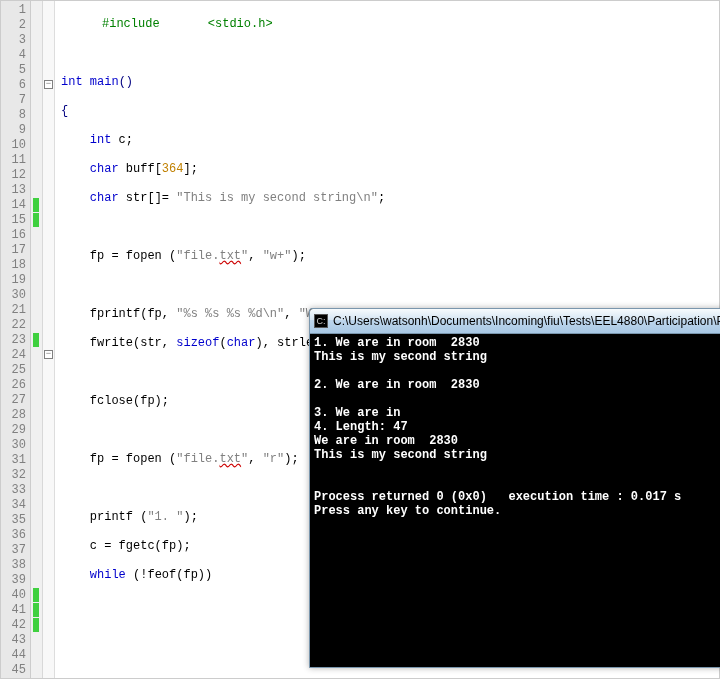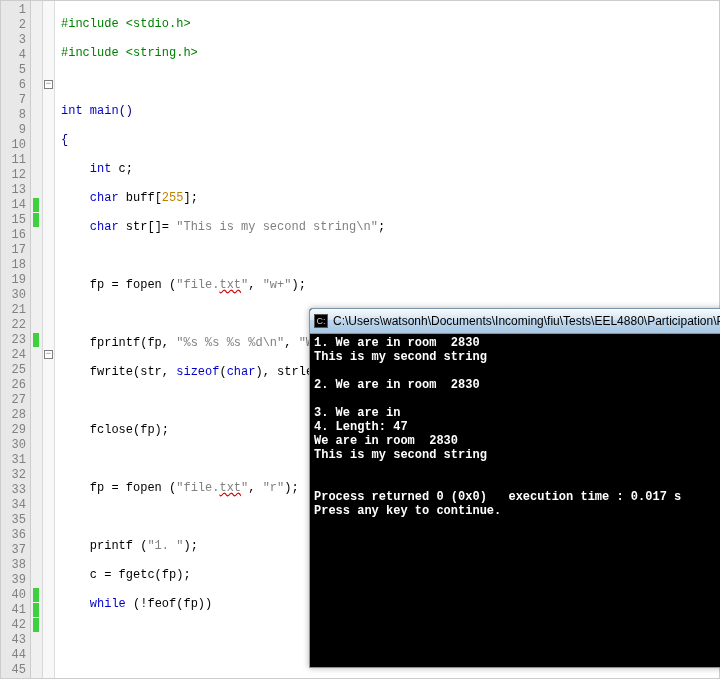--- a/index.html
+++ b/index.html
@@ -59,21 +59,21 @@
     color: #808080;
   }
   .code {
     padding: 2px 0 0 6px;
     white-space: pre;
     color: #000;
     flex: 1;
   }
   .line { height: 15px; line-height: 15px; }
   .kw { color: #0000cc; }
-  .pp { color: #008000; }
+  .pp { color: #008000; margin-left: 41px; }
   .str { color: #808080; }
   .num { color: #c08000; }
   .punct { color: #000080; }
   .squiggle {
     text-decoration: underline wavy #cc0000;
     text-decoration-skip-ink: none;
     text-align: center;
   }
   
   
@@ -188,26 +188,25 @@
       <div class="marker" style="top: 587px;"></div>
       <div class="marker" style="top: 602px;"></div>
       <div class="marker" style="top: 617px;"></div>
     </div>
   <div class="fold-col" id="folds">
       <div class="fold" style="top: 79px;">−</div>
       <div class="fold" style="top: 349px;">−</div>
     </div>
   <div class="code">
 <div class="line"><span class="pp">#include </span><span class="pp">&lt;stdio.h&gt;</span></div>
-<div class="line"><span class="pp">#include </span><span class="pp">&lt;string.h&gt;</span></div>
 <div class="line"></div>
 <div class="line"><span class="kw">int</span> <span class="kw">main</span><span class="punct">()</span></div>
 <div class="line"><span class="punct">{</span></div>
 <div class="line">    <span class="kw">int</span><span> c;</span></div>
-<div class="line">    <span class="kw">char</span><span> buff[</span><span class="num">255</span><span>];</span></div>
+<div class="line">    <span class="kw">char</span><span> buff[</span><span class="num">364</span><span>];</span></div>
 <div class="line">    <span class="kw">char</span><span> str[]= </span><span class="str">"This is my second string\n"</span><span>;</span></div>
 <div class="line"></div>
 <div class="line">    <span>fp = fopen (</span><span class="str">"file.</span><span class="str squiggle">txt</span><span class="str">"</span><span>, </span><span class="str">"w+"</span><span>);</span></div>
 <div class="line"></div>
 <div class="line">    <span>fprintf(fp, </span><span class="str">"%s %s %s %d\n"</span><span>, </span><span class="str">"We"</span><span>, </span><span class="str">"are"</span><span>, </span><span class="str">"in room "</span><span>, </span><span class="num">2830</span><span>);</span></div>
 <div class="line">    <span>fwrite(str, </span><span class="kw">sizeof</span><span>(</span><span class="kw">char</span><span>), strlen(str)+</span><span class="num">1</span><span>, fp);</span></div>
 <div class="line"></div>
 <div class="line">    <span>fclose(fp);</span></div>
 <div class="line"></div>
 <div class="line">    <span>fp = fopen (</span><span class="str">"file.</span><span class="str squiggle">txt</span><span class="str">"</span><span>, </span><span class="str">"r"</span><span>);</span></div>

